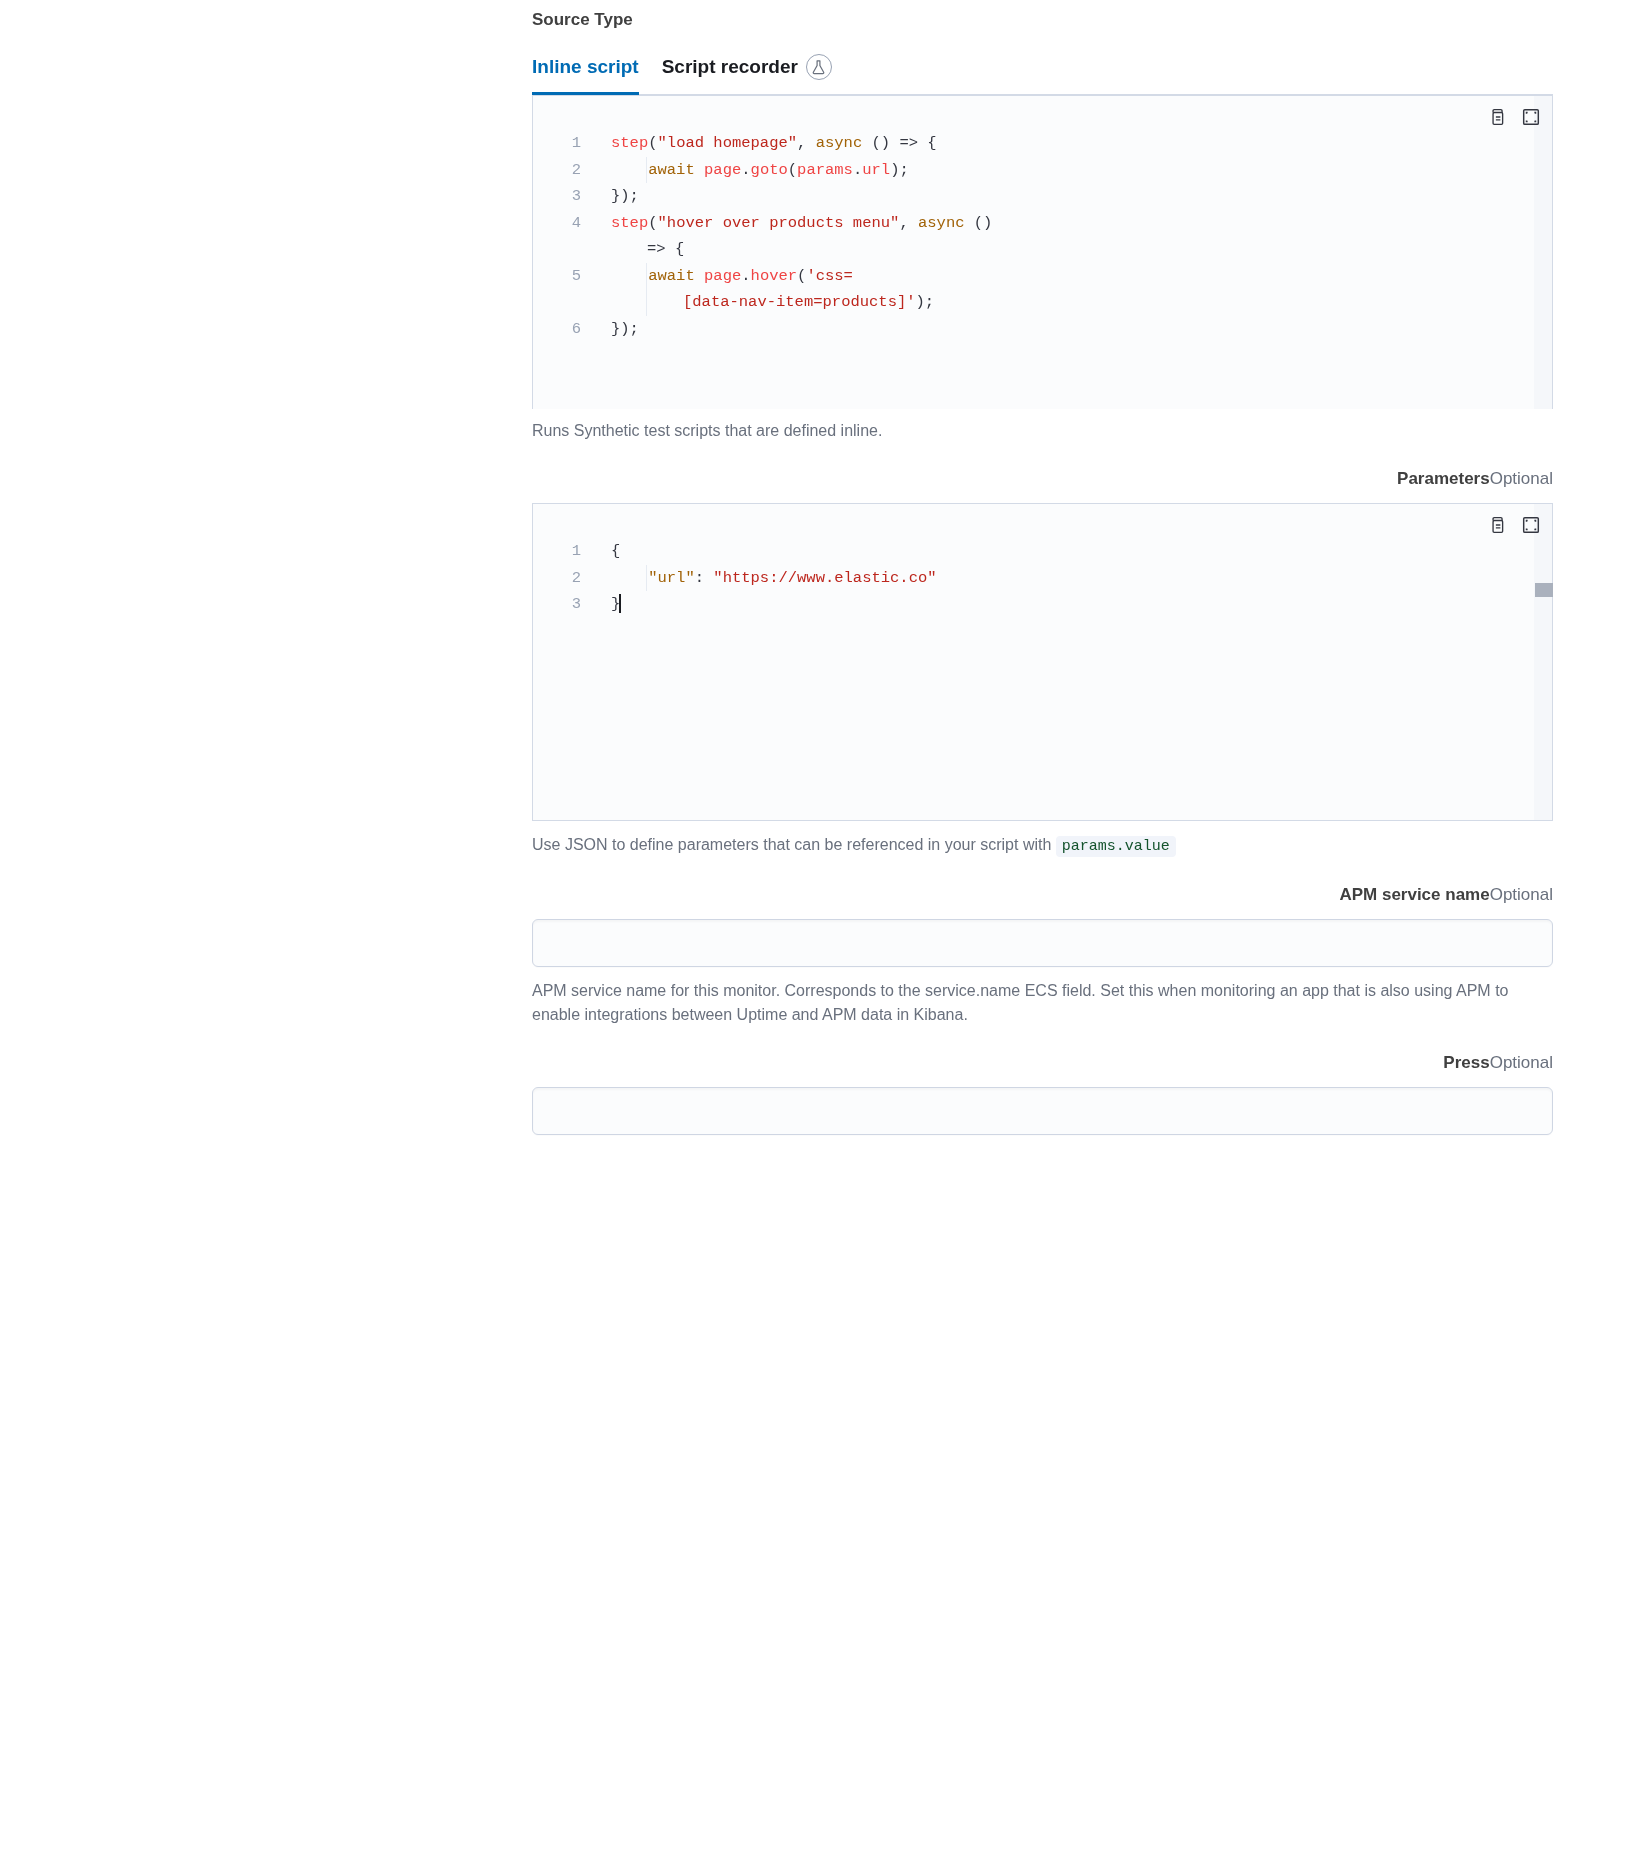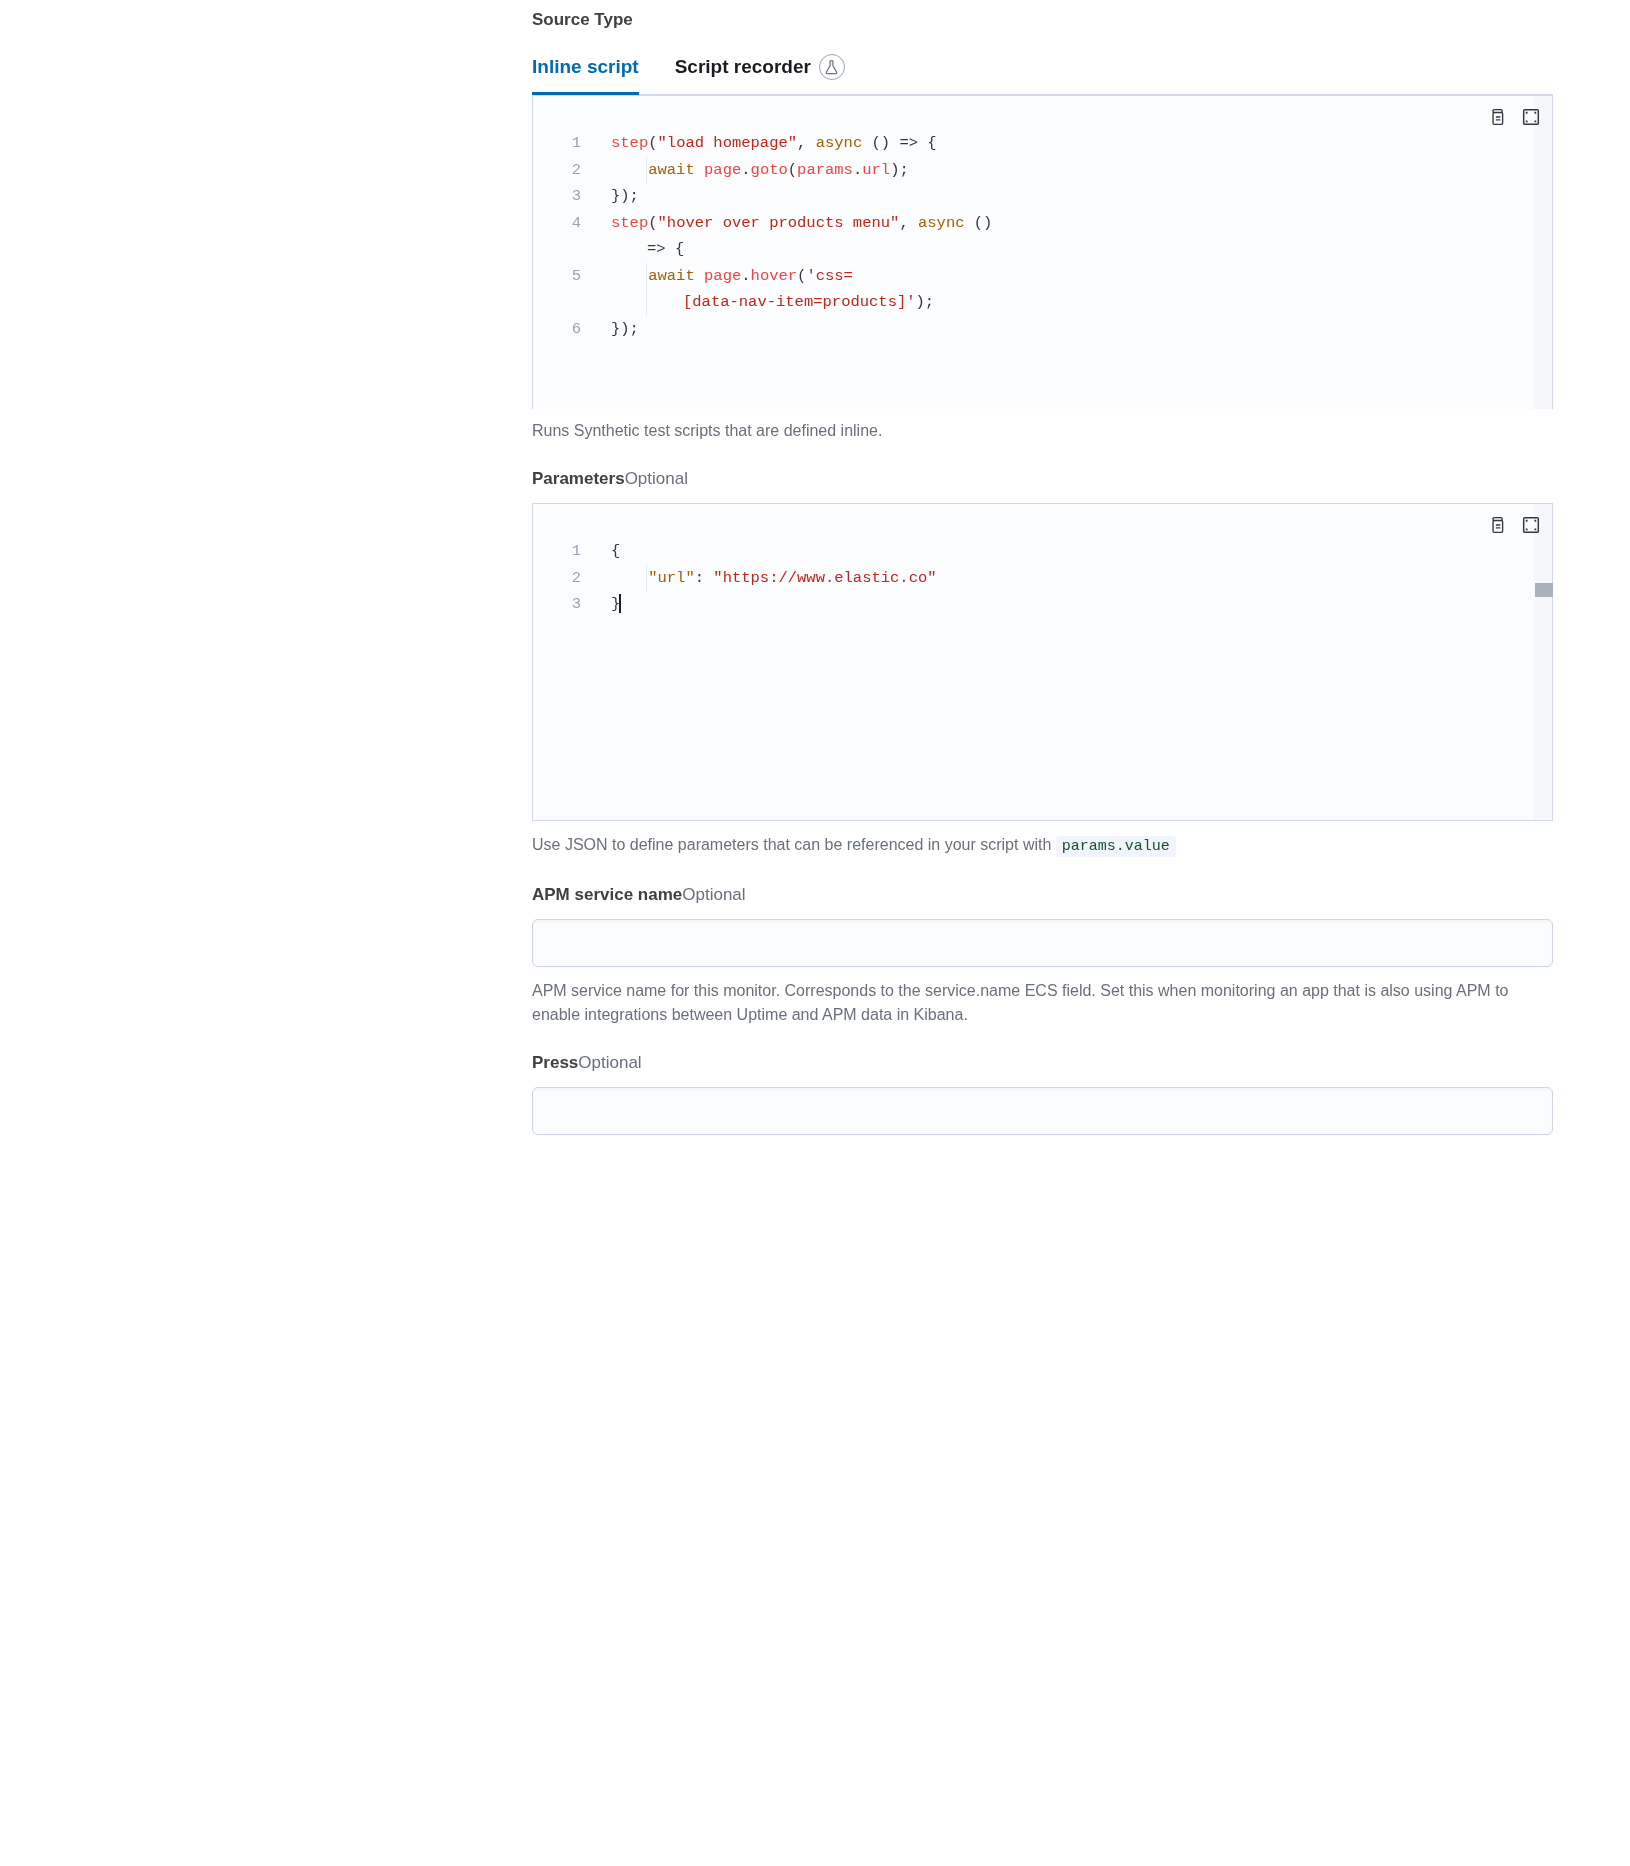--- a/index.html
+++ b/index.html
@@ -16,32 +16,32 @@
     padding-bottom: 40px;
   }
   .section-label {
     font-weight: 700;
     font-size: 17px;
     color: #404040;
     margin-bottom: 14px;
   }
   .label-row {
     display: flex;
-    justify-content: flex-start;
+    justify-content: flex-end;
     align-items: baseline;
   }
   .optional {
     color: #69707d;
     font-size: 17px;
     font-weight: 400;
   }
   .tabs {
     display: flex;
     border-bottom: 1px solid #d3dae6;
-    gap: 36px;
+    gap: 23px;
   }
   .tab {
     padding: 10px 0 12px 0;
     font-size: 19px;
     font-weight: 700;
     color: #1a1c21;
     cursor: pointer;
     display: flex;
     align-items: center;
     gap: 8px;

